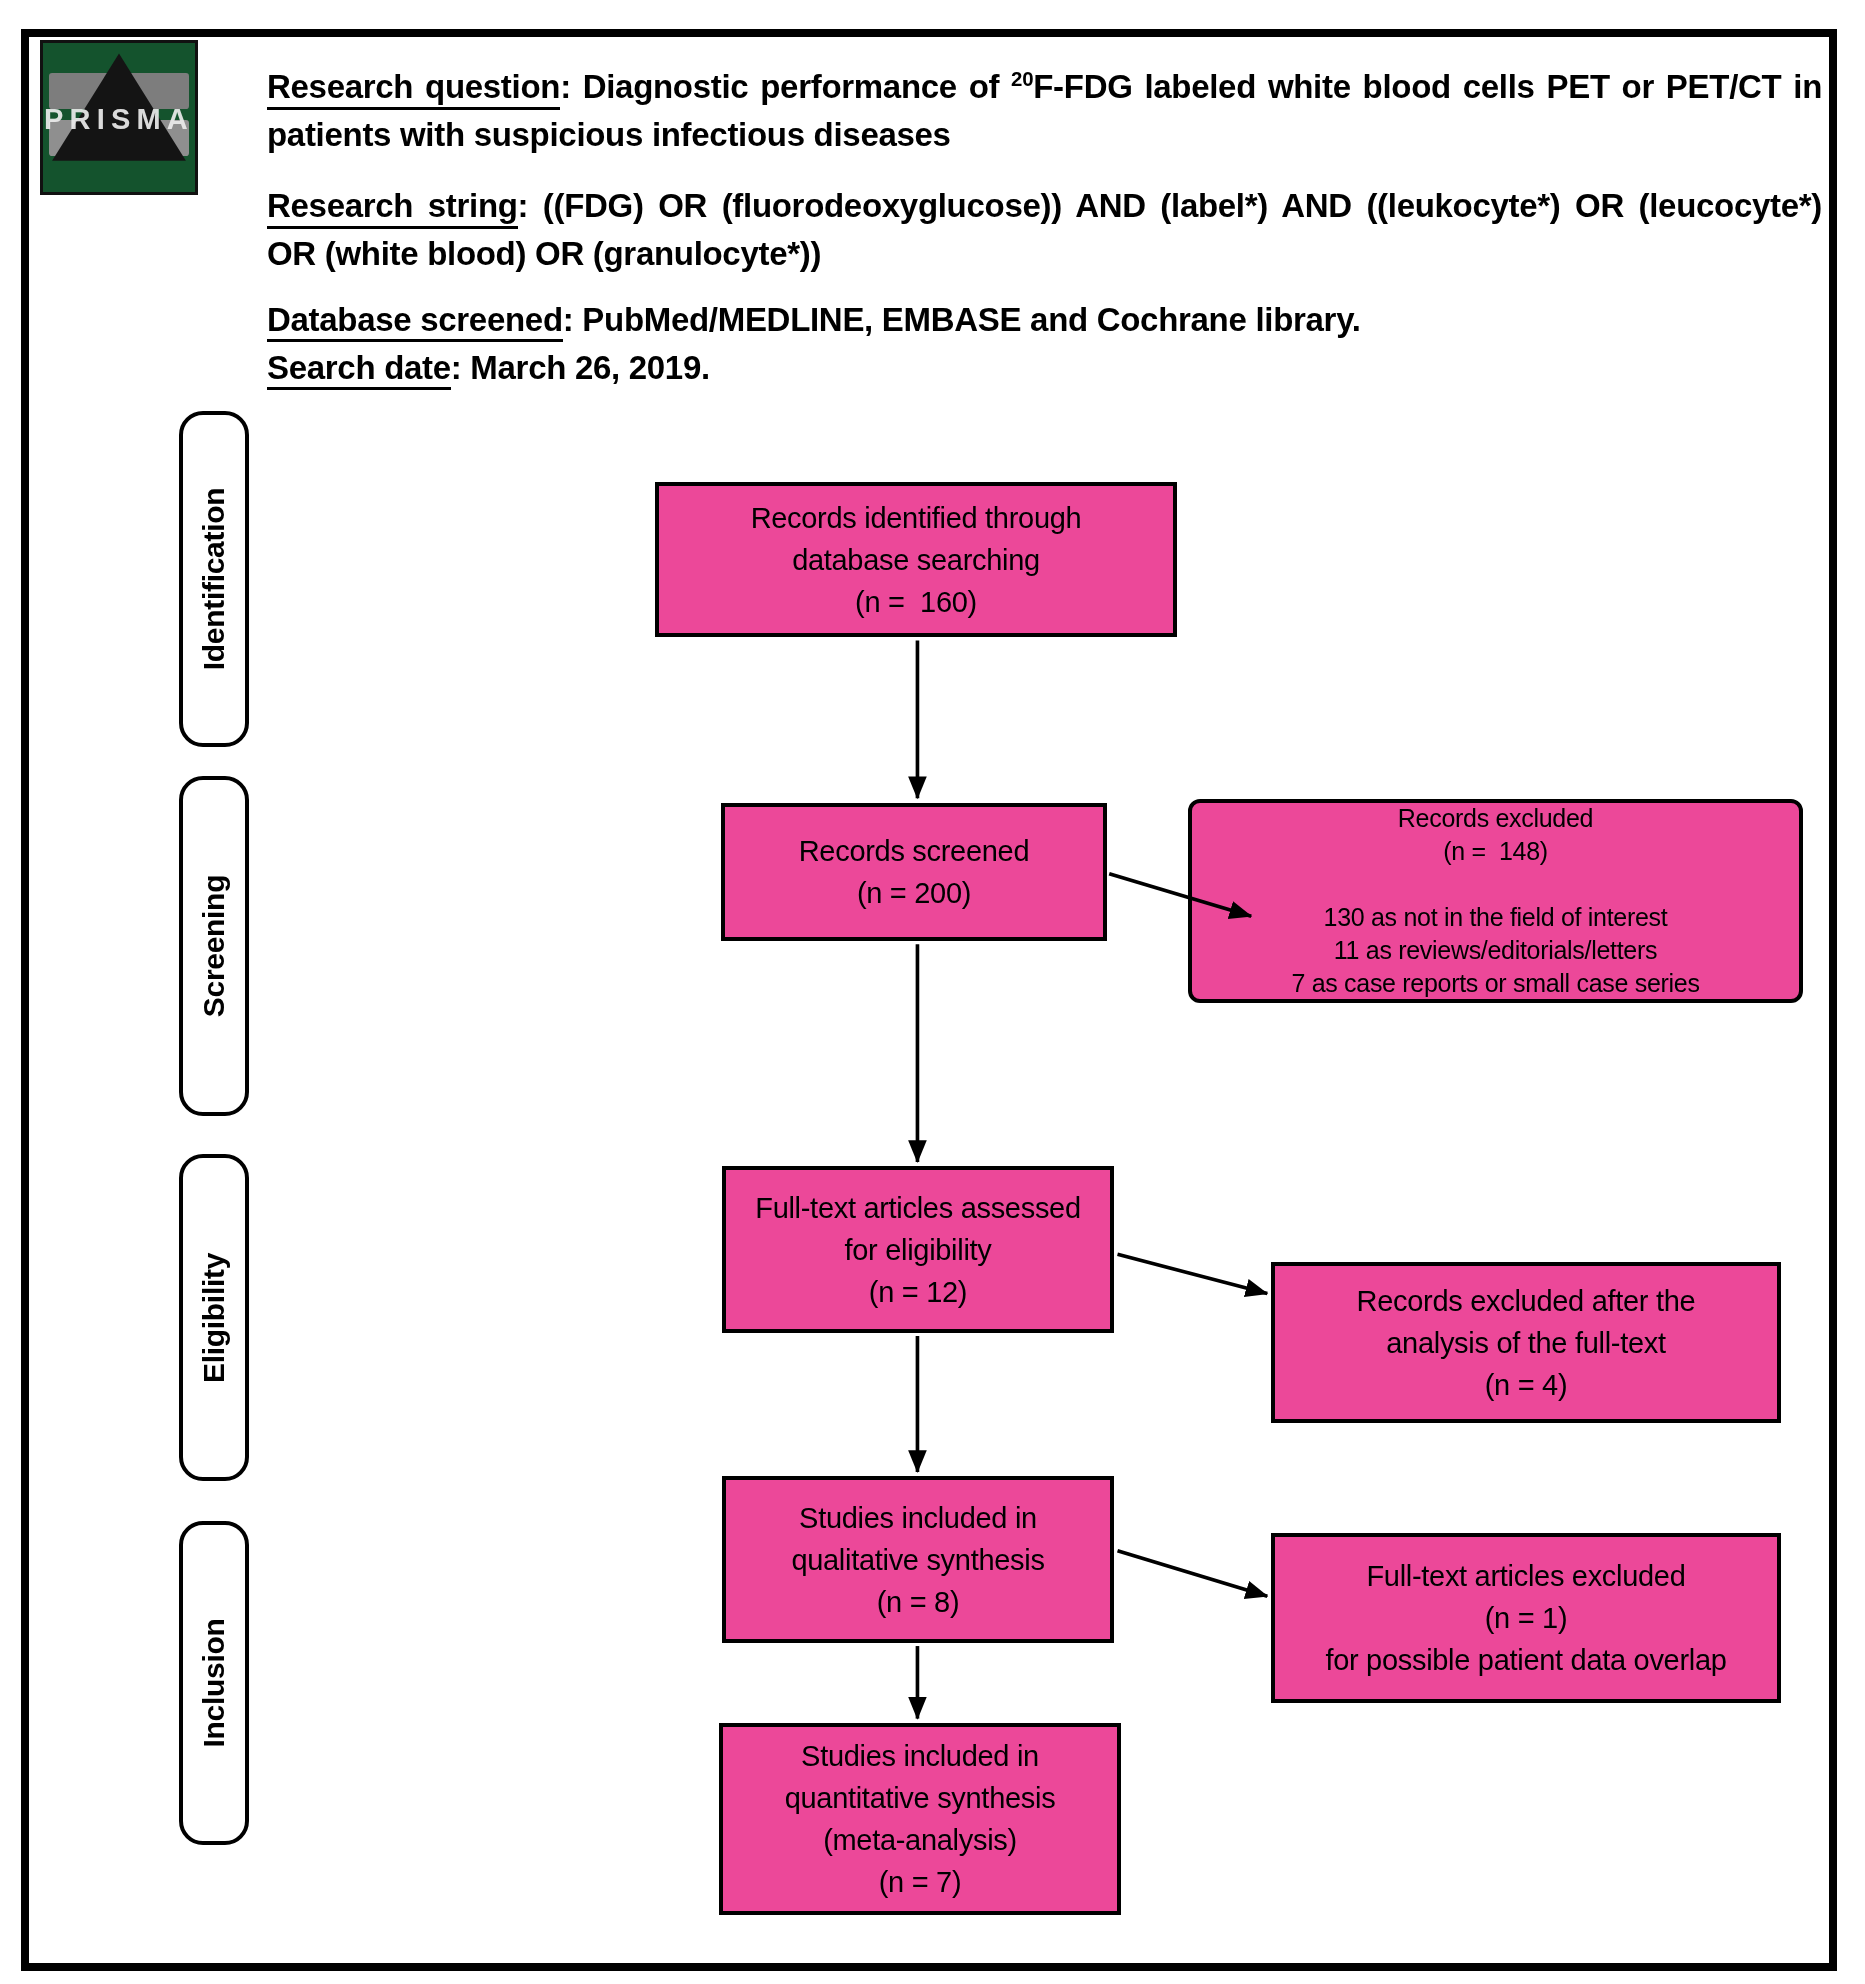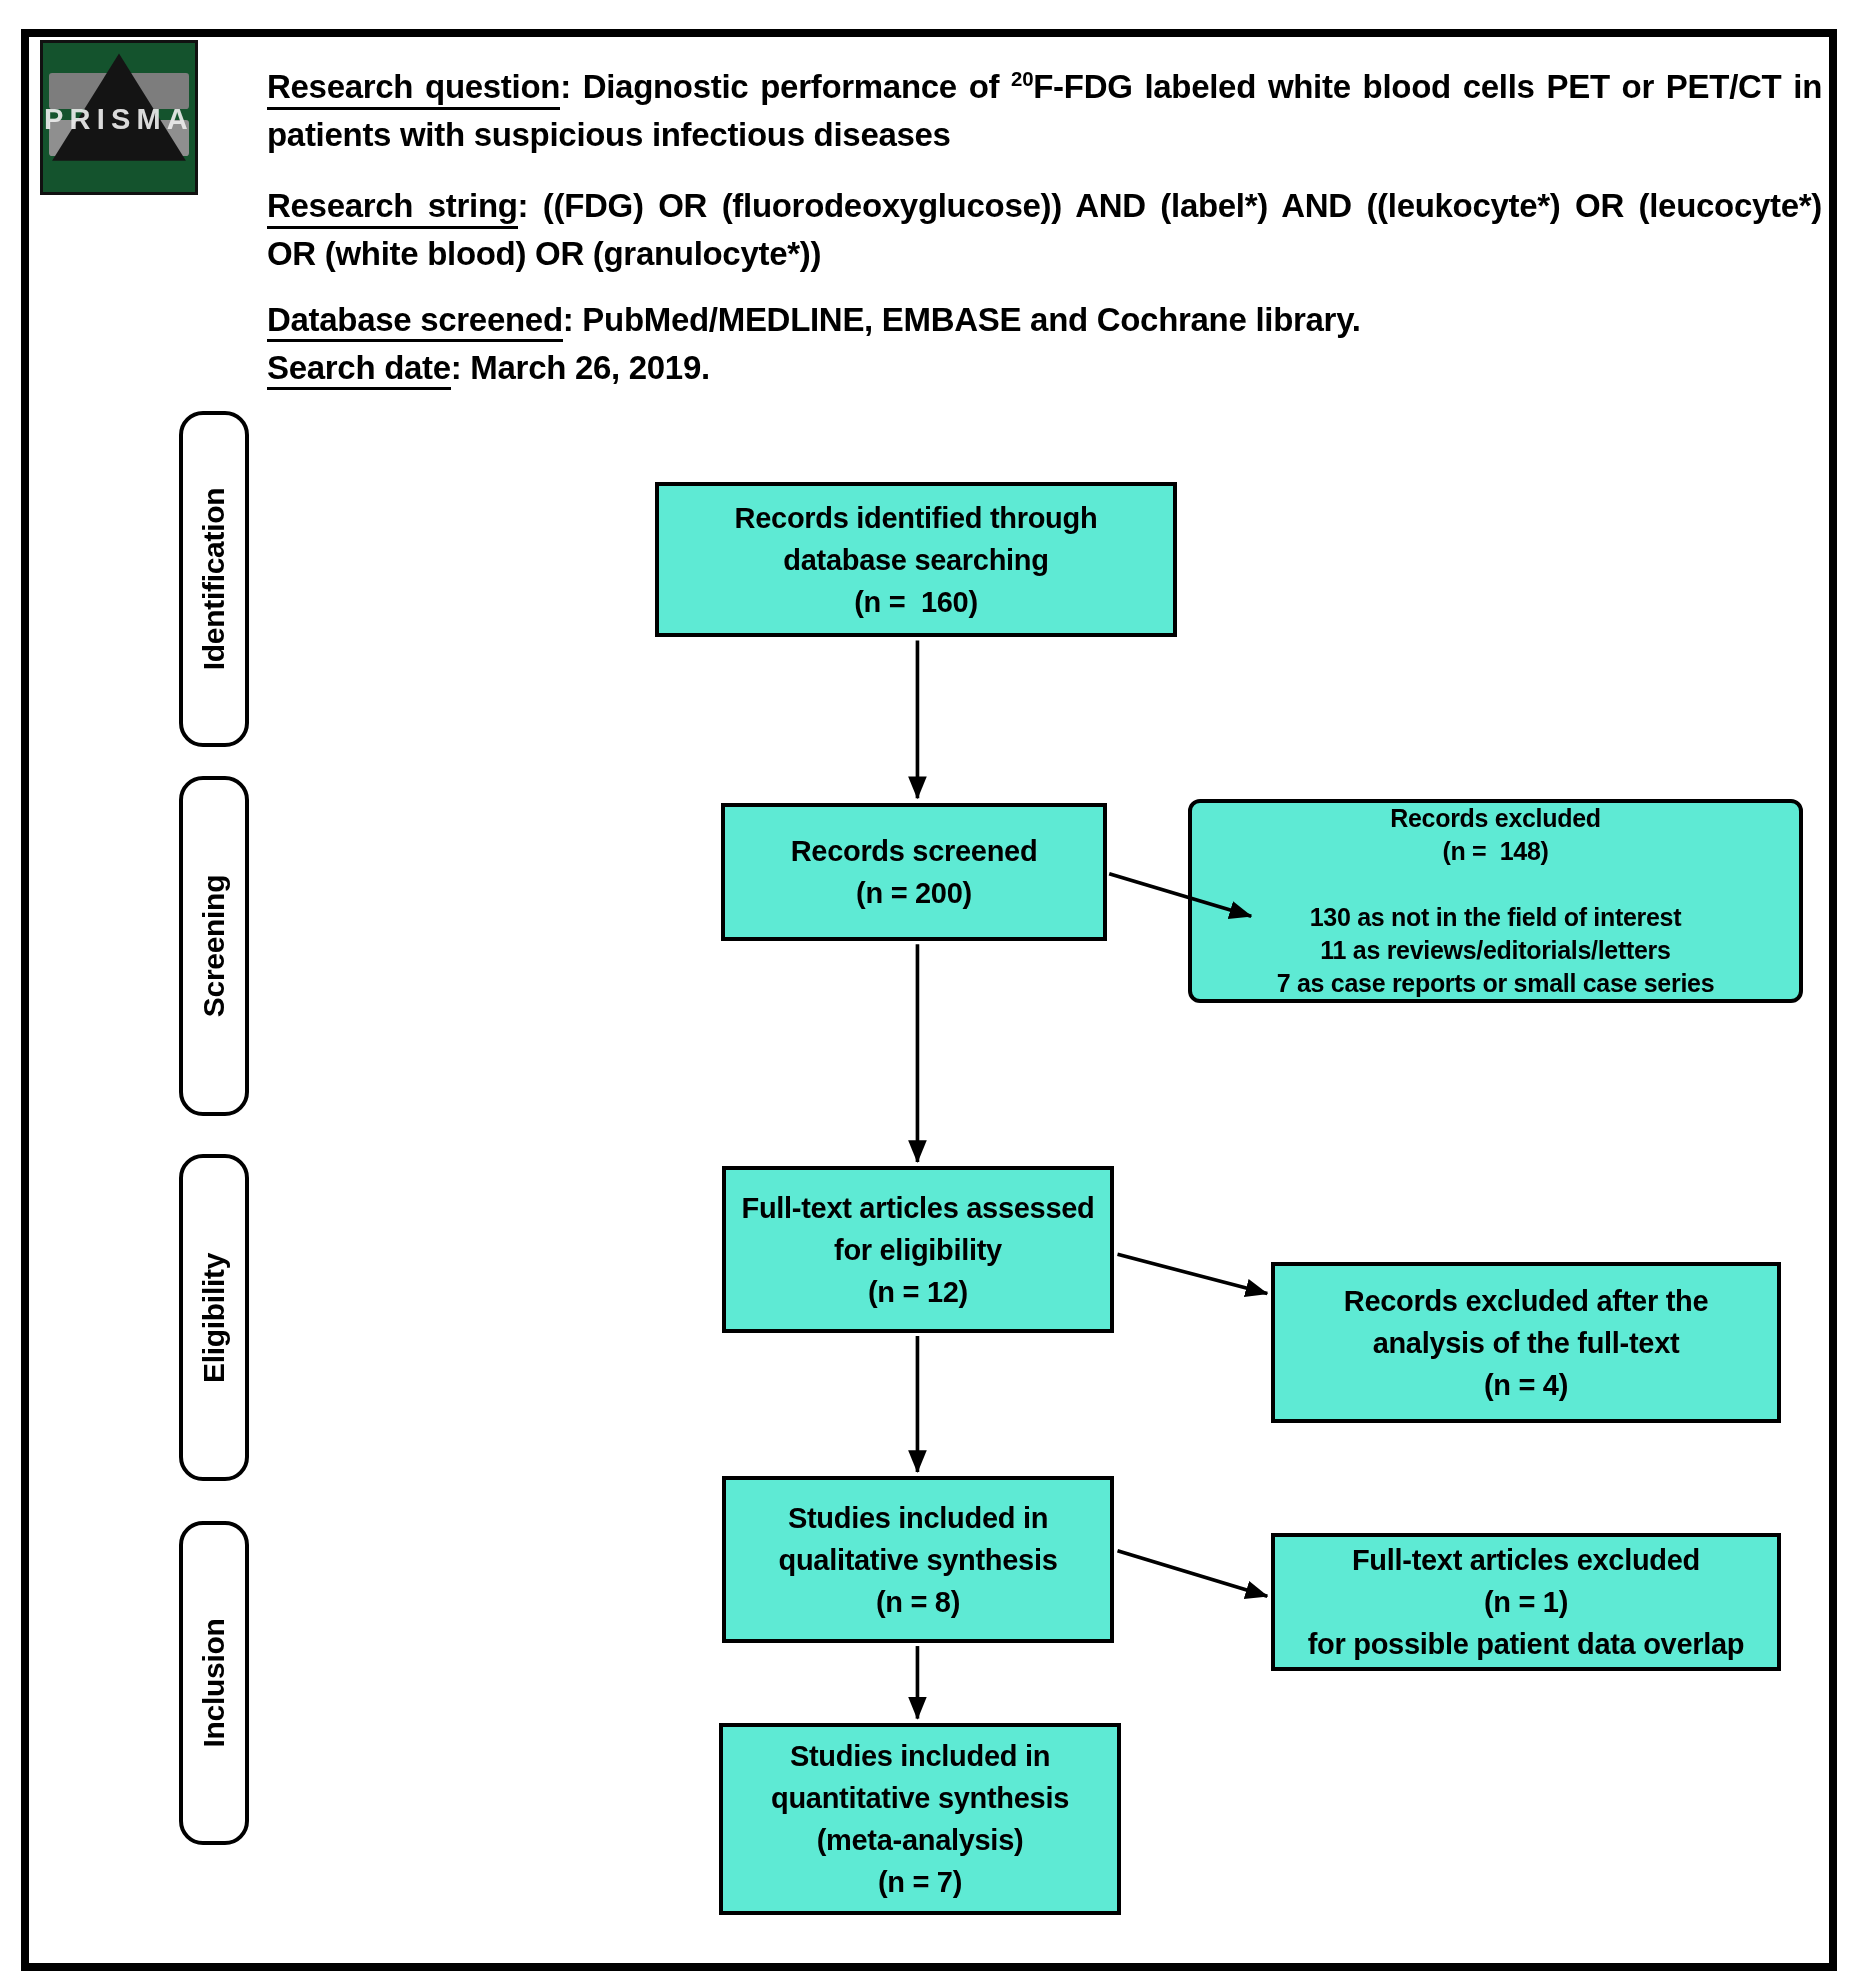--- a/index.html
+++ b/index.html
@@ -44,23 +44,23 @@
     position:absolute;left:179px;width:70px;
     border:4.7px solid #000;border-radius:24px;background:#fff;box-sizing:border-box;
     display:flex;align-items:center;justify-content:center;
   }
   .stage span{
     transform:rotate(-90deg);white-space:nowrap;
     font-size:30px;font-weight:700;letter-spacing:-0.3px;
   }
   
   .fbox{
-    position:absolute;border:4.1px solid #000;background:#5eead4;box-sizing:border-box;
+    position:absolute;border:4.1px solid #000;background:#ec4899;box-sizing:border-box;
     display:flex;align-items:center;justify-content:center;text-align:center;
-    font-size:29px;font-weight:700;line-height:42px;letter-spacing:-0.3px;
+    font-size:29px;font-weight:400;line-height:42px;letter-spacing:-0.3px;
     white-space:pre-line;padding:3.1px 7.3px;
   }
   .fbox.small{font-size:25px;line-height:33px;}
   
   .arrows{position:absolute;left:0;top:0;width:1866px;height:1985px;pointer-events:none;}
 </style>
 </head>
 <body>
 
 <div class="frame"></div>
@@ -104,21 +104,21 @@
 7 as case reports or small case series</div>
 <div class="fbox" style="left:722px;top:1166px;width:392px;height:167px;">Full-text articles assessed
 for eligibility
 (n = 12)</div>
 <div class="fbox" style="left:1271px;top:1215px;width:510px;height:161px;margin-top:47px;">Records excluded after the
 analysis of the full-text
 (n = 4)</div>
 <div class="fbox" style="left:722px;top:1476px;width:392px;height:167px;">Studies included in
 qualitative synthesis
 (n = 8)</div>
-<div class="fbox" style="left:1271px;top:1533px;width:510px;height:138px;">Full-text articles excluded
+<div class="fbox" style="left:1271px;top:1533px;width:510px;height:170px;">Full-text articles excluded
 (n = 1)
 for possible patient data overlap</div>
 <div class="fbox" style="left:719px;top:1723px;width:402px;height:192px;">Studies included in
 quantitative synthesis
 (meta-analysis)
 (n = 7)</div>
 
 <svg class="arrows" viewBox="0 0 3600 3830">
   <defs>
     <marker id="ah" markerUnits="userSpaceOnUse" markerWidth="46" markerHeight="40" refX="42" refY="18" orient="auto">

